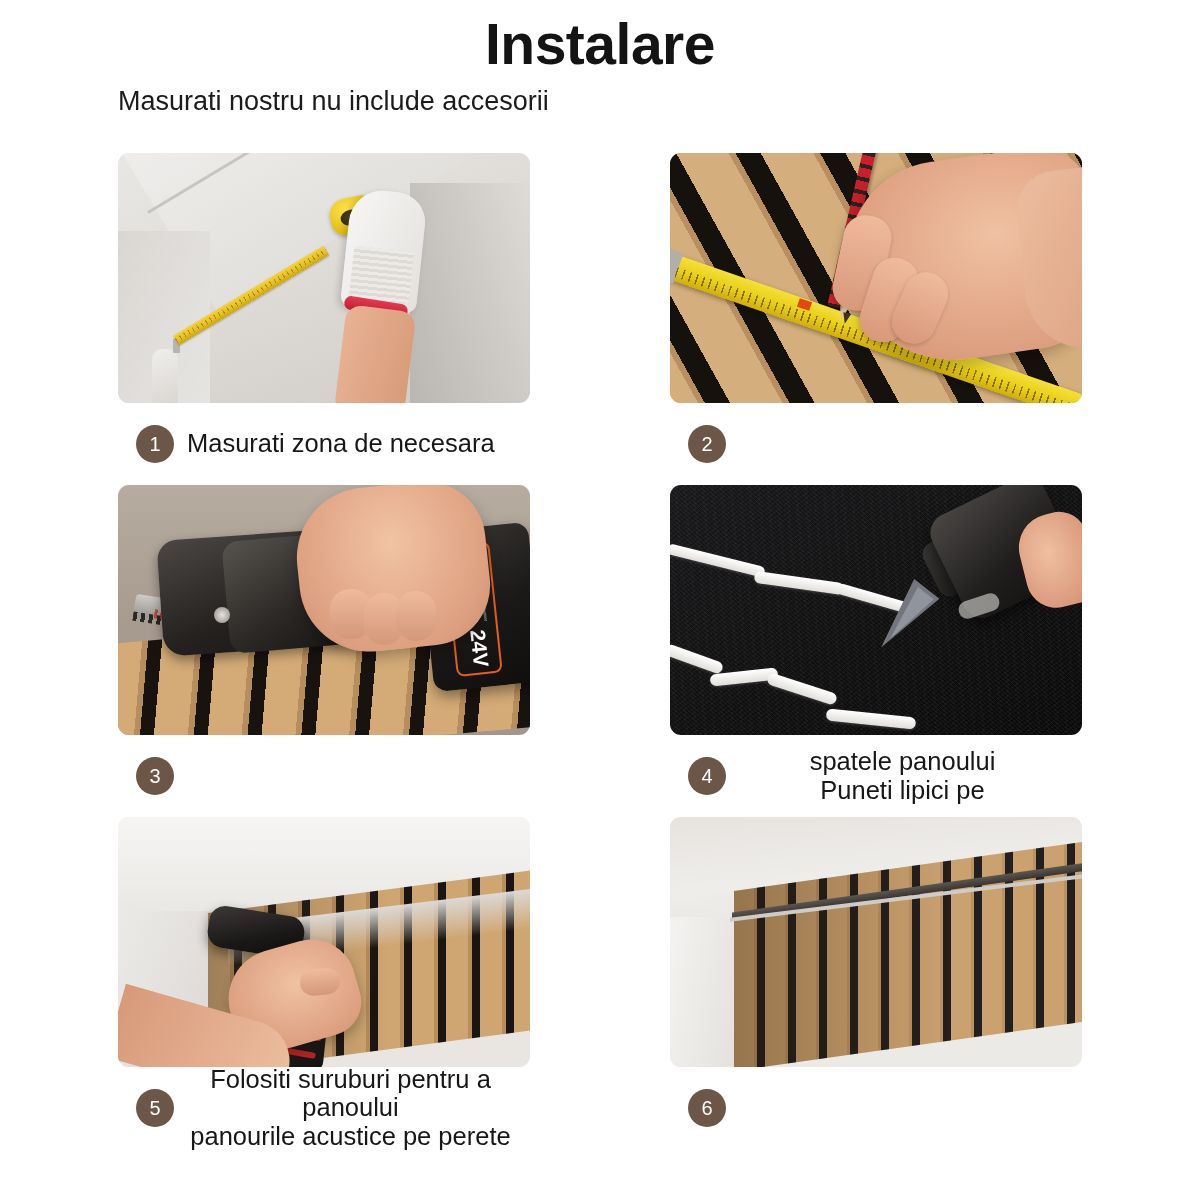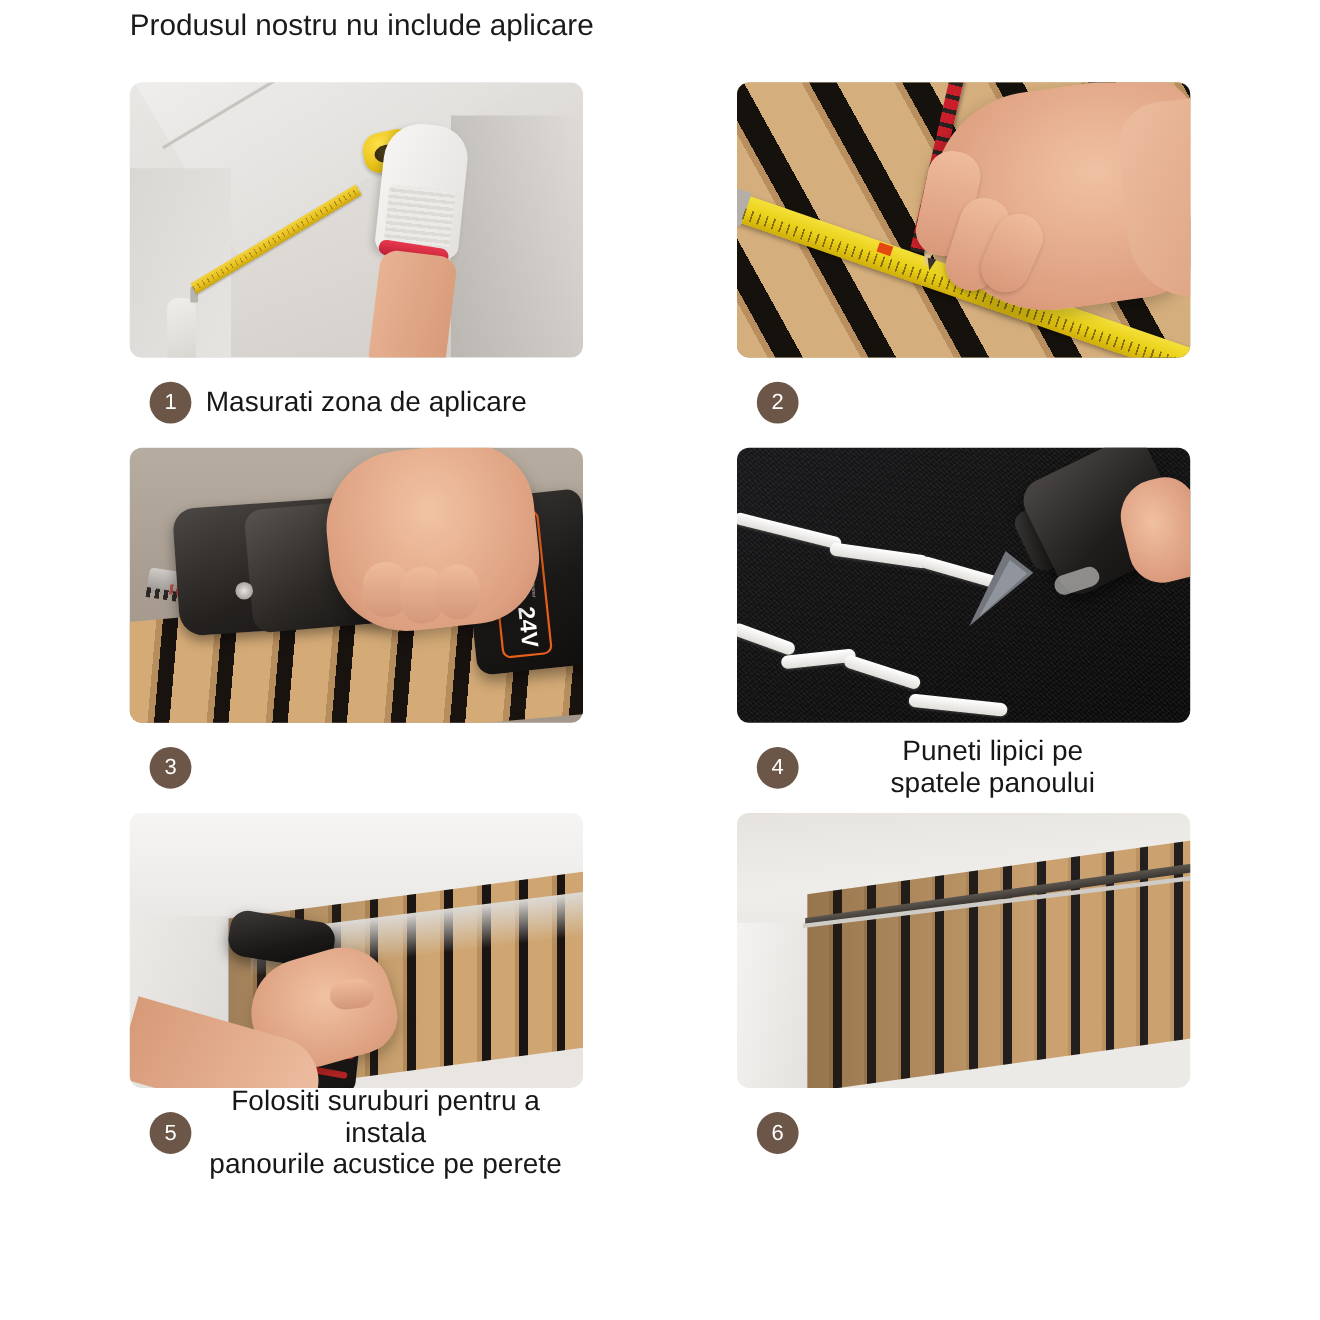--- a/index.html
+++ b/index.html
@@ -432,41 +432,42 @@
     position:absolute; left:62px; top:70px; width:362px; height:8px;
     background: linear-gradient(180deg,#5d5751,#3a3531);
     transform: skewY(-8deg);
   }
 </style>
 </head>
 <body>
 
 <div class="page">
 
-  <div class="subtitle">Produsul nostru nu include aplicare</div>
+  <div class="title">Instalare</div>
+  <div class="subtitle">Masurati nostru nu include accesorii</div>
 
   <div class="grid">
 
     <div class="cell">
       <div class="photo p1">
         <div class="ceiling"></div>
         <div class="wall-edge"></div>
         <div class="wallL"></div>
         <div class="wallshadow"></div>
         <div class="clip"></div>
         <div class="tape-hook"></div>
         <div class="tape"></div>
         <div class="case"></div>
         <div class="glove"></div>
         <div class="cuff"></div>
         <div class="arm"></div>
       </div>
       <div class="caption">
         <div class="badge">1</div>
-        <div class="cap-text">Masurati zona de aplicare</div>
+        <div class="cap-text">Masurati zona de necesara</div>
       </div>
     </div>
 
     <div class="cell">
       <div class="photo p2">
         <div class="slats"></div>
         <div class="tape2"></div>
         <div class="redmark rm1"></div>
         <div class="redmark rm2"></div>
         <div class="pencil-tip"></div>
@@ -524,22 +525,22 @@
         <div class="nozzle"></div>
         <div class="nozzle2"></div>
         <div class="collar"></div>
         <div class="gunbody"></div>
         <div class="smear"></div>
         <div class="thumb"></div>
       </div>
       <div class="caption two-line">
         <div class="badge">4</div>
         <div class="cap-text centered">
+          <div>spatele panoului</div>
           <div>Puneti lipici pe</div>
-          <div>spatele panoului</div>
         </div>
       </div>
     </div>
 
     <div class="cell">
       <div class="photo p5">
         <div class="ceil"></div>
         <div class="wallL5"></div>
         <div class="slatwall"></div>
         <div class="ceilshadow"></div>
@@ -547,21 +548,21 @@
         <div class="drill2"></div>
         <div class="drillred"></div>
         <div class="drillred2"></div>
         <div class="hand5"></div>
         <div class="fing5"></div>
         <div class="arm5"></div>
       </div>
       <div class="caption two-line">
         <div class="badge">5</div>
         <div class="cap-text centered">
-          <div>Folositi suruburi pentru a instala</div>
+          <div>Folositi suruburi pentru a panoului</div>
           <div>panourile acustice pe perete</div>
         </div>
       </div>
     </div>
 
     <div class="cell">
       <div class="photo p6">
         <div class="ceil6"></div>
         <div class="wallL6"></div>
         <div class="slatwall6"></div>

